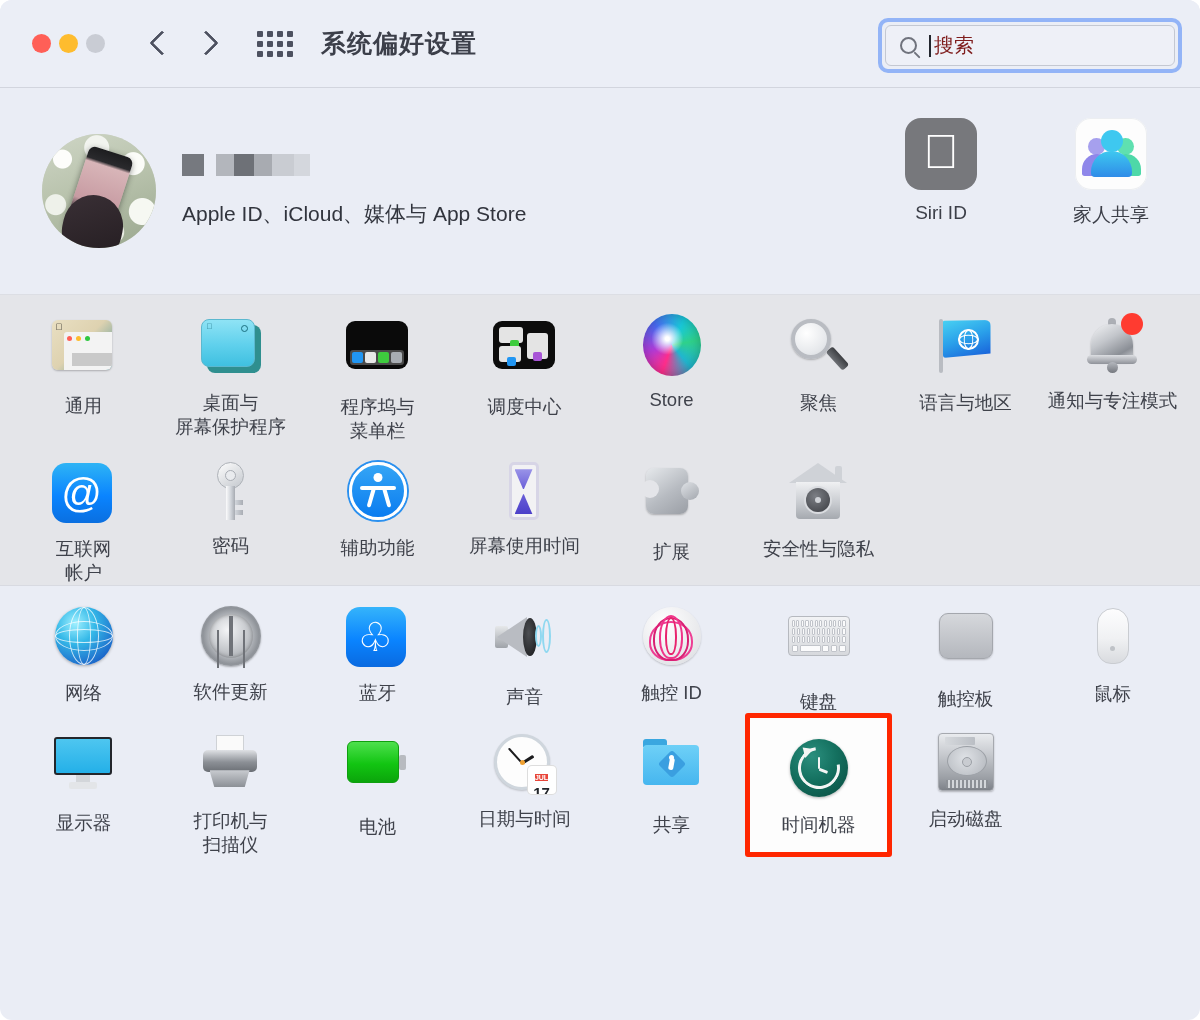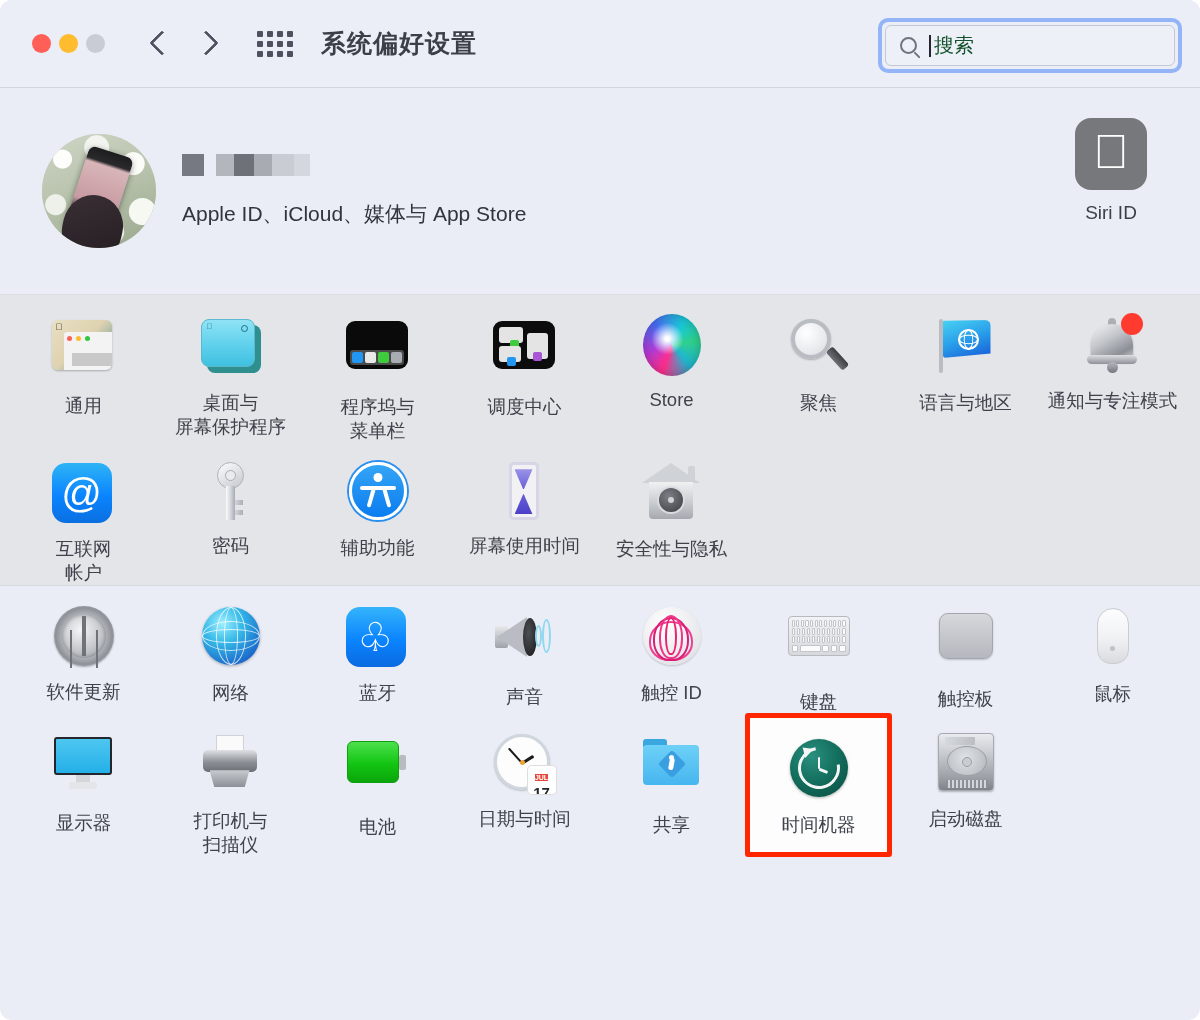--- a/index.html
+++ b/index.html
@@ -80,21 +80,21 @@
   }
   .mag::after {
     content: ""; position: absolute; right: -6px; bottom: -4px;
     width: 8px; height: 2.2px; background: #70737d;
     transform: rotate(45deg); border-radius: 2px;
   }
   .caret {
     width: 2px; height: 22px; background: #23262e;
     margin-left: 12px; flex: none;
   }
-  .search-ph { font-size: 20px; color: #14532d; margin-left: 3px; }
+  .search-ph { font-size: 20px; color: #7f1d1d; margin-left: 3px; }
 
   
   .account-band {
     height: 206px; position: relative;
     background: #eaedf5;
     display: flex; align-items: center;
   }
   .avatar {
     margin-left: 42px;
     width: 114px; height: 114px; border-radius: 50%;
@@ -697,20 +697,33 @@
 
     <div class="top-right-items">
       <div class="tr-item">
         <div class="tr-icon">
           <div class="appleid-tile">
             <span class="apple-glyph"></span>
           </div>
         </div>
         <div class="tr-label">Siri ID</div>
       </div>
+      <div class="tr-item">
+        <div class="tr-icon">
+          <div class="family-tile">
+            <span class="fs-head" style="left:13px;top:20px;width:17px;height:17px;background:#a6a0ee;"></span>
+            <span class="fs-head" style="left:42px;top:20px;width:17px;height:17px;background:#5fe0b0;"></span>
+            <span class="fs-body" style="left:7px;top:36px;width:30px;height:22px;background:#8f87ea;"></span>
+            <span class="fs-body" style="left:36px;top:36px;width:30px;height:22px;background:#4ed8a8;"></span>
+            <span class="fs-head" style="left:26px;top:12px;width:22px;height:22px;background:#3ec8f0;"></span>
+            <span class="fs-body" style="left:16px;top:33px;width:41px;height:26px;background:linear-gradient(180deg,#3ec8f0,#2f8ce8);border-radius:21px 21px 4px 4px;"></span>
+          </div>
+        </div>
+        <div class="tr-label">家人共享</div>
+      </div>
     </div>
   </div>
 
   <div class="band-mid">
 
     <div class="row">
       <div class="cell">
         <div class="ic">
           <div class="gen-win">
             <span class="apl"></span>
@@ -850,55 +863,65 @@
         <div class="ic">
           <div class="hour">
             <span class="gl"></span>
             <span class="sand-t"></span>
             <span class="sand-b"></span>
           </div>
         </div>
         <div class="lbl">屏幕使用时间</div>
       </div>
 
+      <div class="cell">
+        <div class="ic">
+          <div class="puzzle">
+            <span class="pc"></span>
+            <span class="notch"></span>
+            <span class="knob"></span>
+          </div>
+        </div>
+        <div class="lbl">扩展</div>
+      </div>
 
       <div class="cell">
         <div class="ic">
           <div class="safe">
             <span class="chim"></span>
             <span class="roof"></span>
             <span class="walls"></span>
             <span class="dial"></span>
           </div>
         </div>
         <div class="lbl">安全性与隐私</div>
       </div>
     </div>
   </div>
 
   <div class="band-low">
 
     <div class="row">
       <div class="cell">
         <div class="ic">
-            <div class="gear-ic"></div>
-          </div>
-        <div class="lbl">软件更新</div>
-      </div>
-
-      <div class="cell">
-        <div class="ic">
           <div class="net">
             <span class="m m1"></span>
             <span class="m m2"></span>
             <span class="m m3"></span>
             <span class="m m4"></span>
           </div>
         </div>
         <div class="lbl">网络</div>
+      </div>
+
+      <div class="cell">
+        <div class="ic">
+            <div class="gear-ic"></div>
+          </div>
+        <div class="lbl">软件更新</div>
       </div>
 
       <div class="cell">
         <div class="ic">
           <div class="bt-tile">
               <span class="glyph">♧</span>
             </div>
         </div>
         <div class="lbl">蓝牙</div>
       </div>

